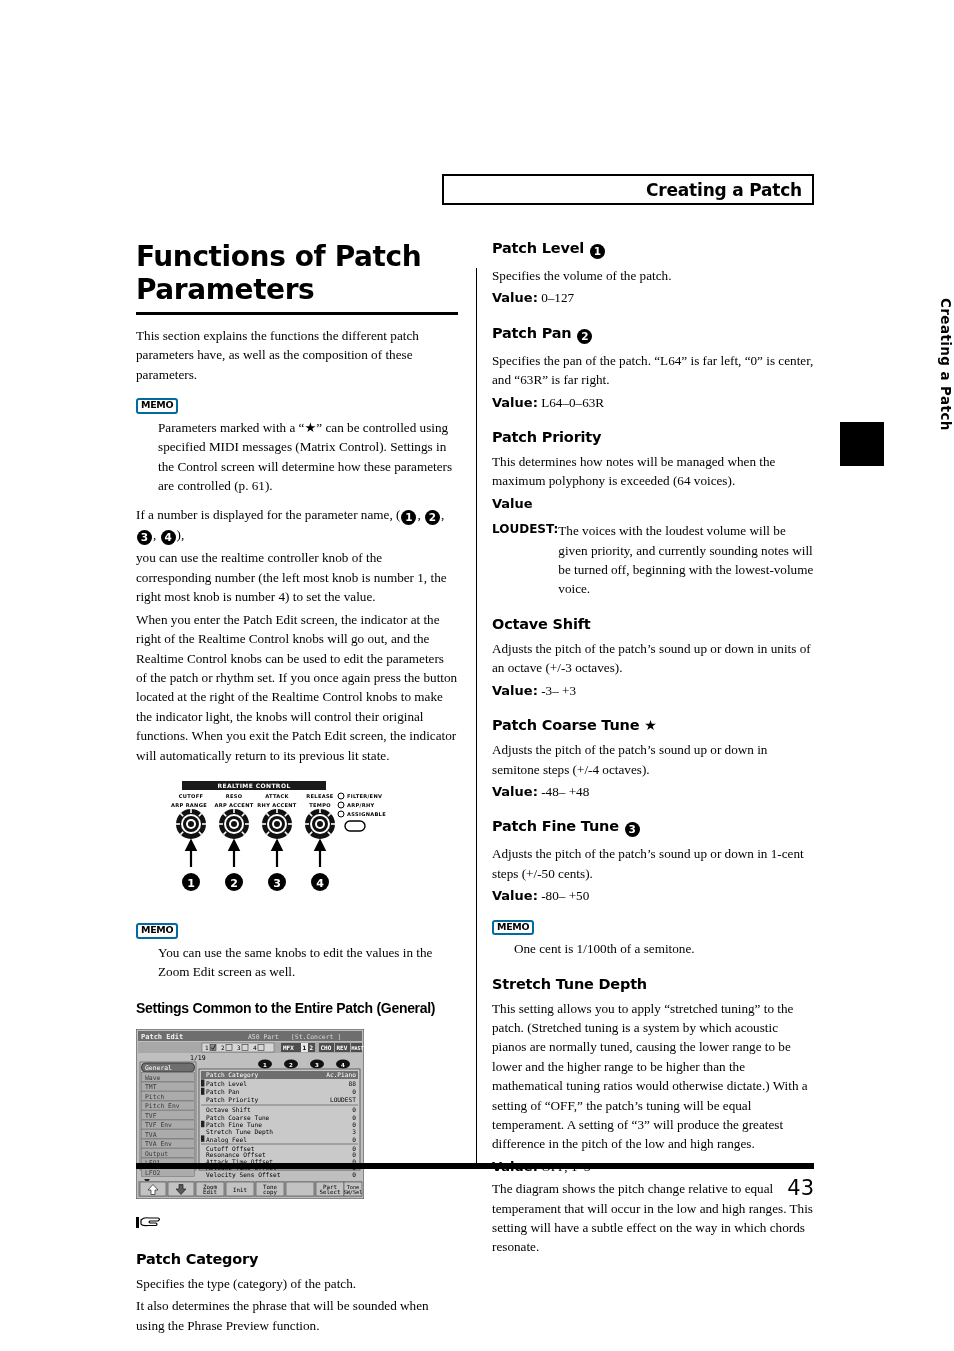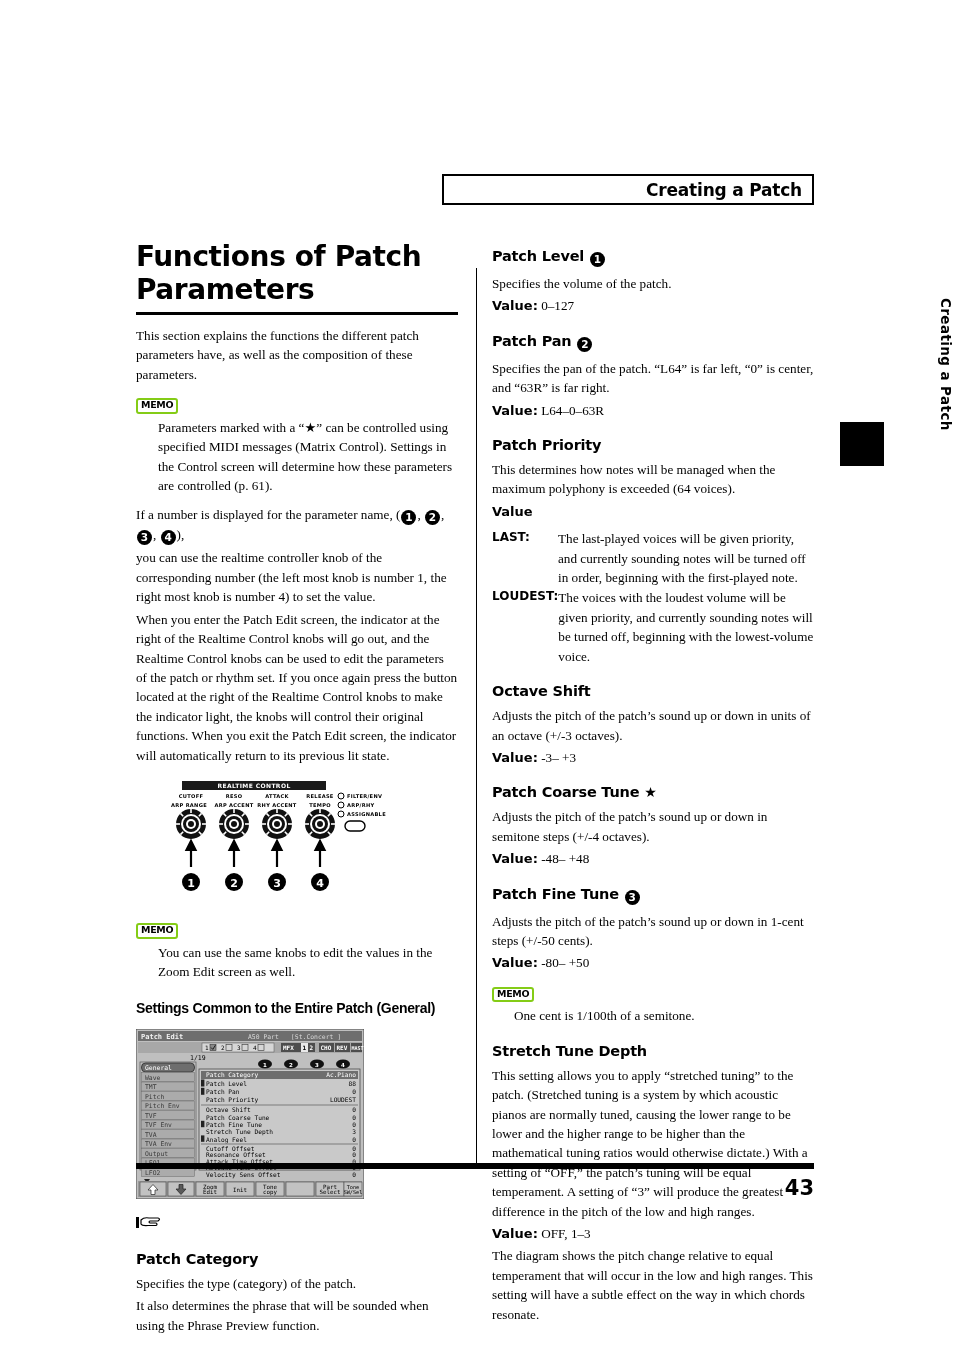--- a/index.html
+++ b/index.html
@@ -62,38 +62,38 @@
   h2.sect {
     font-family:Liberation Sans, sans-serif;
     font-weight:bold; font-size:14px;
     margin:19px 0 7px 0; letter-spacing:-0.3px; line-height:1.18;
   }
   h3.param {
     font-family:"DejaVu Sans", sans-serif;
     font-weight:bold; font-size:14.5px;
     margin:17px 0 7px 0; letter-spacing:-0.2px;
   }
-  h3.param:first-child { margin-top:8px; }
+  h3.param:first-child { margin-top:0; }
 
   p.body {
     font-size:13.2px; line-height:1.47; margin:0 0 3px 0;
     text-align:left;
   }
   p.tight { margin-bottom:8px; }
 
   .lbl { font-family:"DejaVu Sans", sans-serif; font-weight:bold; font-size:13px; }
   .val { font-size:13.2px; }
 
   
   .memo-block { margin:10px 0 4px 0; }
   .memo-icon {
     display:inline-block;
     font-family:"DejaVu Sans", sans-serif;
     font-weight:bold; font-size:9.5px;
-    border:2px solid #84cc16; border-radius:3px;
+    border:2px solid #0369a1; border-radius:3px;
     padding:0px 3px 1px 3px; line-height:1.12;
     letter-spacing:-0.3px;
     position:relative; top:0;
   }
   .memo-text { margin:4px 0 0 22px; font-size:13.2px; line-height:1.47; }
 
   
   .hand-block { margin:12px 0 4px 0; }
   .hand-icon { display:inline-block; width:26px; height:15px; }
   .hand-text { margin:2px 0 0 22px; font-size:13.2px; line-height:1.47; }
@@ -124,21 +124,21 @@
 
   
   .lcd-wrap { margin:12px 0 0 0; }
 
   
   .footer-rule {
     position:absolute; left:136px; top:1163px; width:678px; height:6px; background:#000;
   }
   .page-num {
     position:absolute; right:140px; top:1176px;
-    font-family:"DejaVu Sans", sans-serif; font-weight:bold; font-size:21px;
+    font-family:"DejaVu Sans", sans-serif; font-weight:normal; font-size:21px;
   }
 </style>
 </head>
 <body>
 
 <div class="page">
 
   <div class="header-box">
     <div class="header-title">Creating a Patch</div>
   </div>
@@ -452,24 +452,20 @@
 
     <h3 class="param"><span>Patch Pan</span> <span class="cnum">2</span></h3>
     <p class="body">Specifies the pan of the patch. “L64” is far left, “0” is center, and “63R” is far right.</p>
     <p class="body"><span class="lbl">Value:</span> <span class="val">L64–0–63R</span></p>
 
     <h3 class="param">Patch Priority</h3>
     <p class="body">This determines how notes will be managed when the maximum polyphony is exceeded (64 voices).</p>
     <p class="body tight"><span class="lbl">Value</span></p>
     <div class="deflist">
       <div class="defrow">
-        <div class="defterm">LAST:</div>
-        <div class="defdesc">The last-played voices will be given priority, and currently sounding notes will be turned off in order, beginning with the first-played note.</div>
-      </div>
-      <div class="defrow">
         <div class="defterm">LOUDEST:</div>
         <div class="defdesc">The voices with the loudest volume will be given priority, and currently sounding notes will be turned off, beginning with the lowest-volume voice.</div>
       </div>
     </div>
 
     <h3 class="param">Octave Shift</h3>
     <p class="body">Adjusts the pitch of the patch’s sound up or down in units of an octave (+/-3 octaves).</p>
     <p class="body"><span class="lbl">Value:</span> <span class="val">-3– +3</span></p>
 
     <h3 class="param"><span>Patch Coarse Tune</span> <span class="star">★</span></h3>

